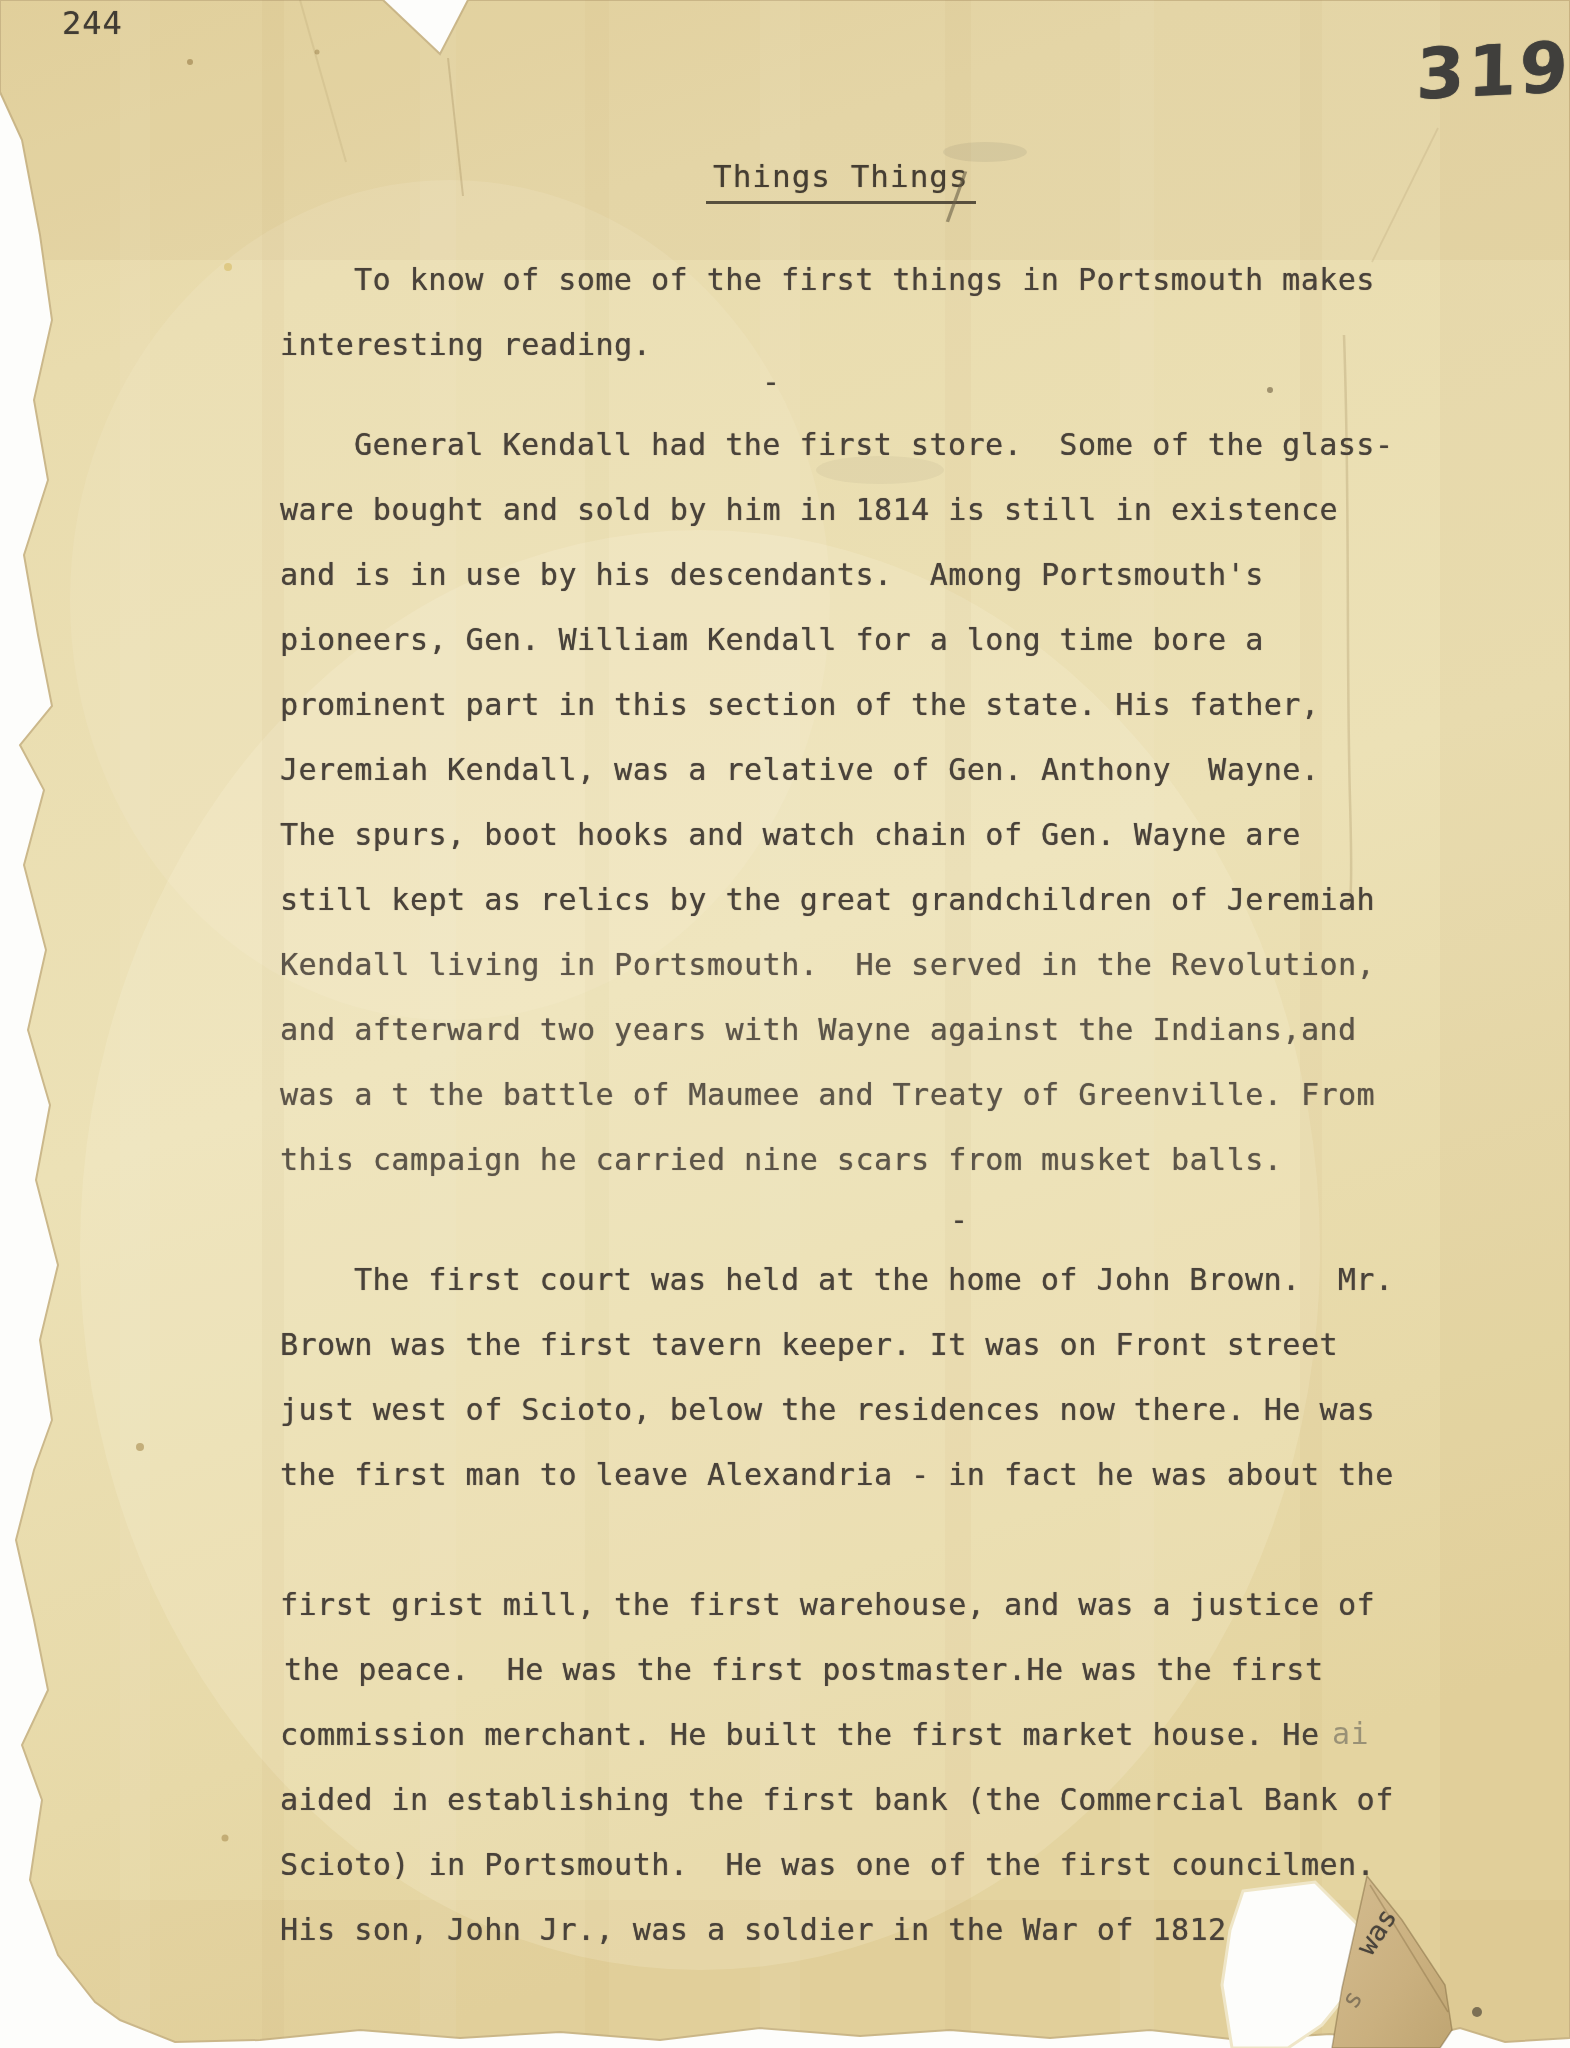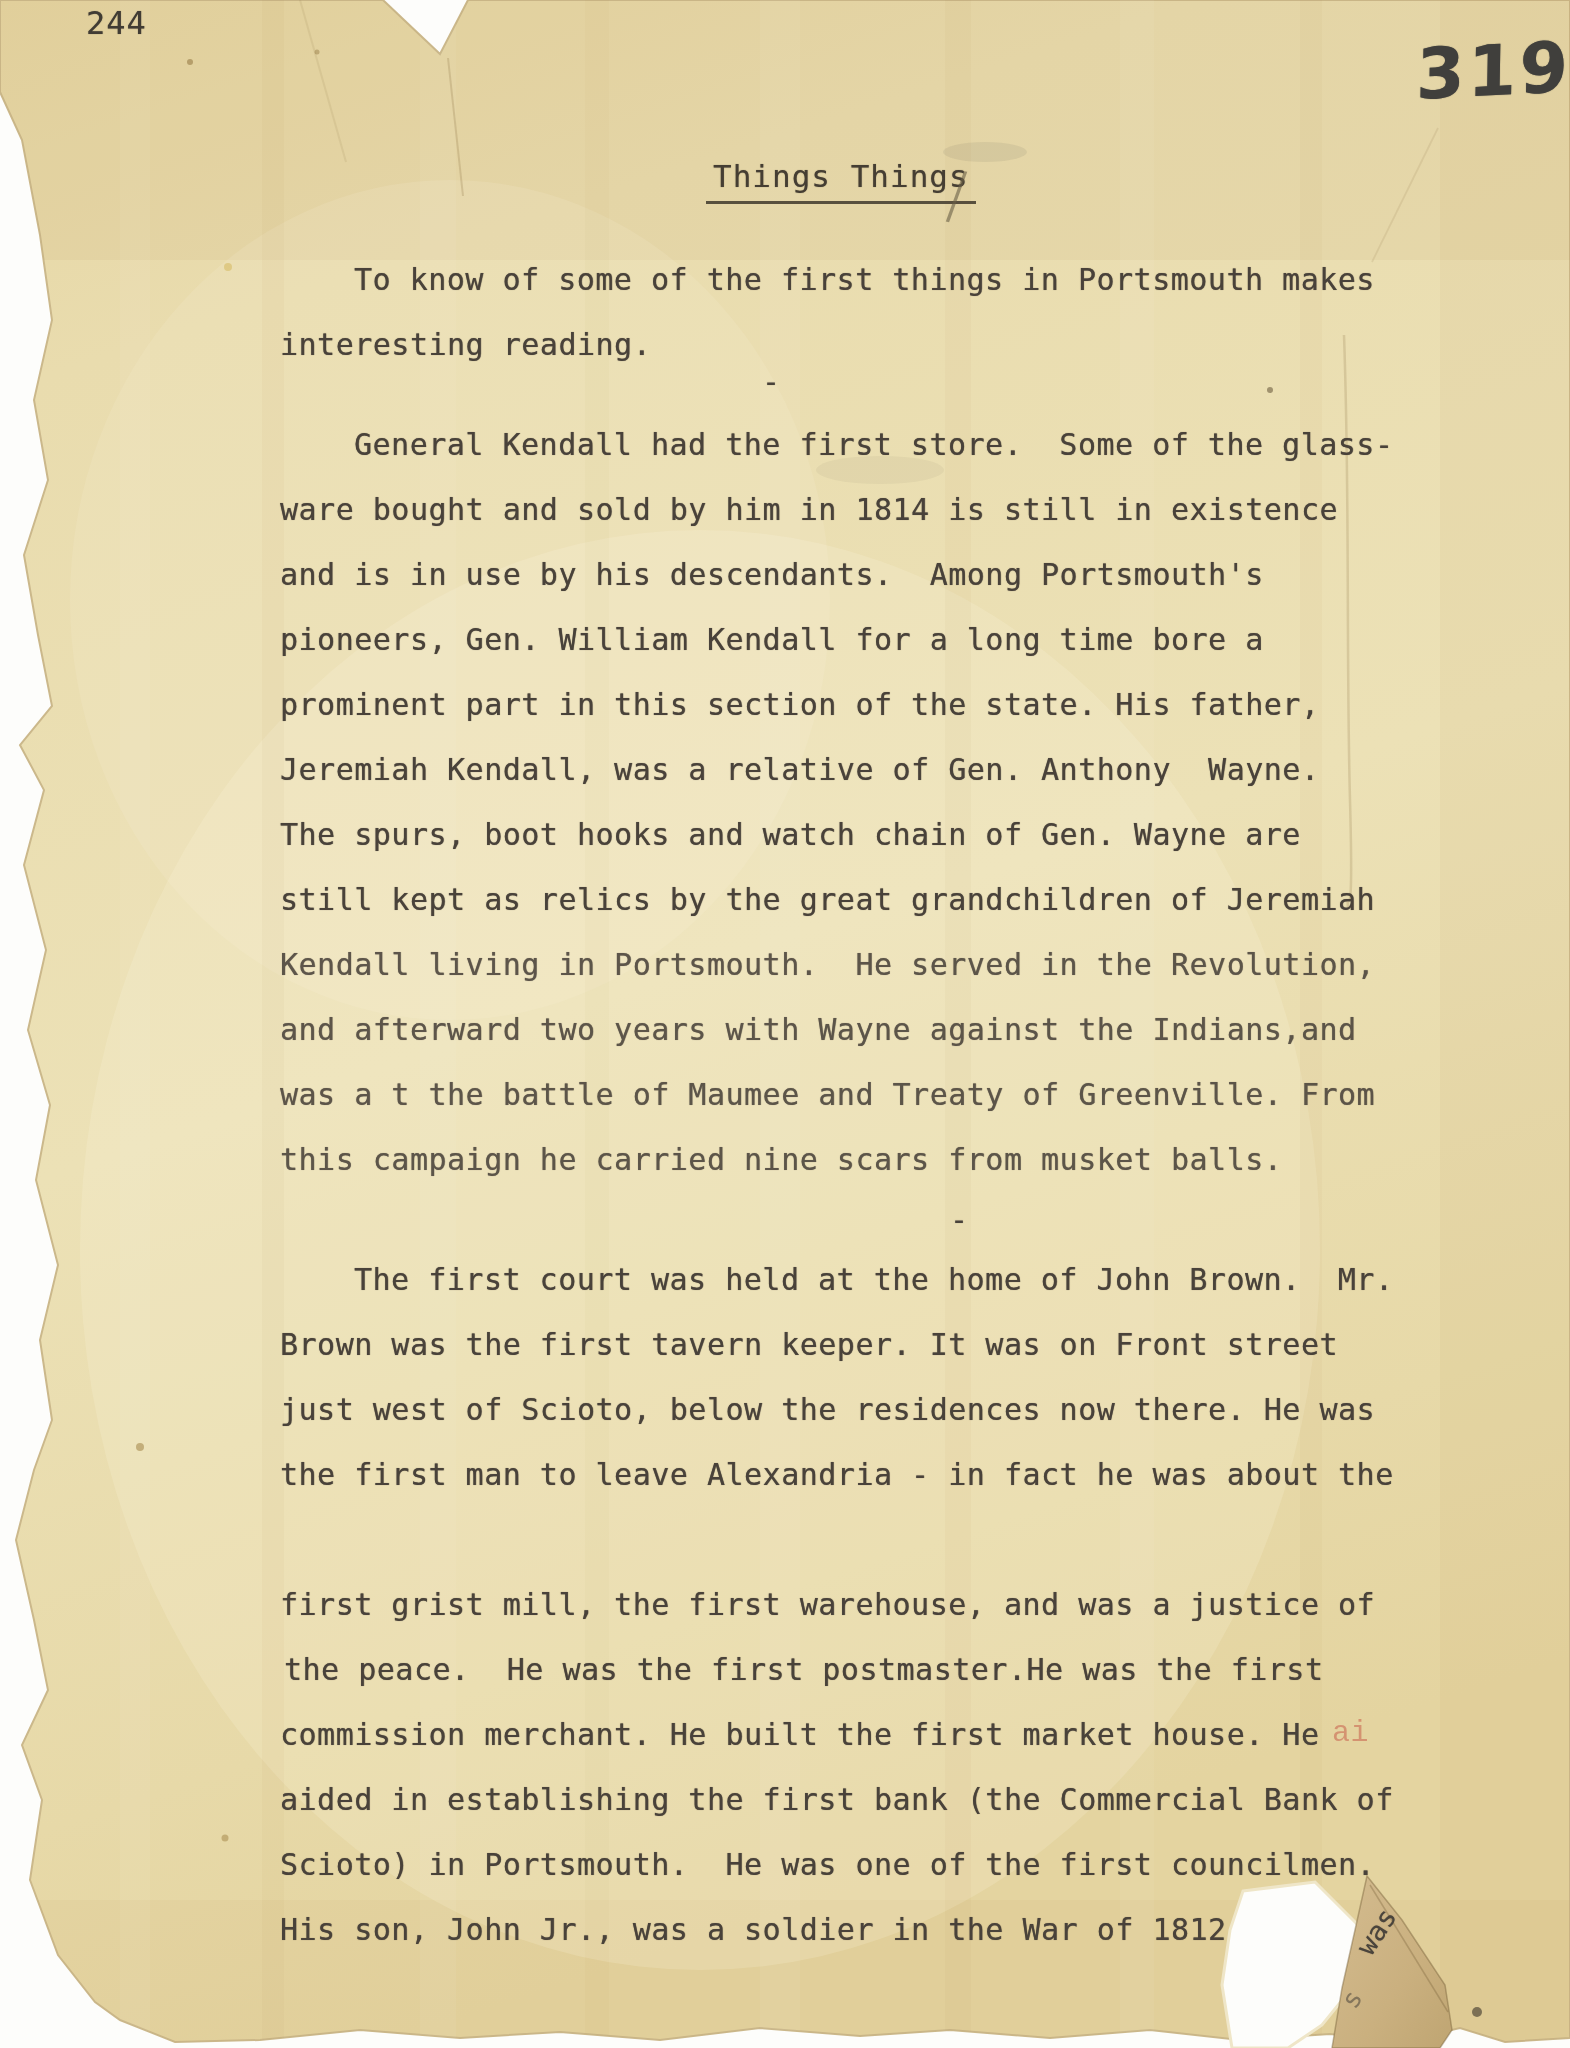--- a/index.html
+++ b/index.html
@@ -15,21 +15,20 @@
     line-height:34px;
     white-space:pre;
     color:#49423a;
     text-shadow:0 0 1px rgba(73,66,58,.55), 0.4px 0.4px 0.4px rgba(60,52,42,.35);
   }
   .lighter{opacity:.88;}
   .pagenum-typed{
     position:absolute;left:62px;top:4px;
     font-size:32px;letter-spacing:1px;color:#413c34;
     text-shadow:0 0 1px rgba(60,54,44,.6);
-    margin-left:24px;
   }
   .pagenum-hand{
     position:absolute;left:1416px;top:30px;
     font-family:"DejaVu Sans",sans-serif;
     font-size:70px;font-weight:600;letter-spacing:3px;
     color:#403f3c;transform:rotate(-3deg) skewX(-4deg);
     text-shadow:0 0 1px rgba(50,50,48,.7);
   }
   .doc-title{
     position:absolute;left:706px;top:158px;
@@ -43,21 +42,21 @@
   .title-slash{
     position:absolute;left:946px;top:158px;
     font-family:"DejaVu Sans",sans-serif;
     font-size:64px;font-weight:400;
     color:rgba(105,95,70,.6);
     transform:rotate(9deg) scaleX(.62);
   }
   .dash{position:absolute;font-size:30px;color:#49423a;text-shadow:0 0 1px rgba(73,66,58,.5);}
   .faint-frag{
     position:absolute;left:1332px;top:1716px;
-    font-size:30px;letter-spacing:.5px;color:#b91c1c;opacity:.35;white-space:pre;font-family:Liberation Mono, monospace;
+    font-size:30px;letter-spacing:.5px;color:#0f172a;opacity:.35;white-space:pre;
   }
   .flap-text{
     position:absolute;left:1352px;top:1916px;
     font-size:27px;color:#4a443c;
     transform:rotate(-57deg);
     text-shadow:0 0 1px rgba(60,54,44,.5);
   }
   .flap-partial{
     position:absolute;left:1344px;top:1984px;
     font-size:26px;color:#4a443c;opacity:.55;

